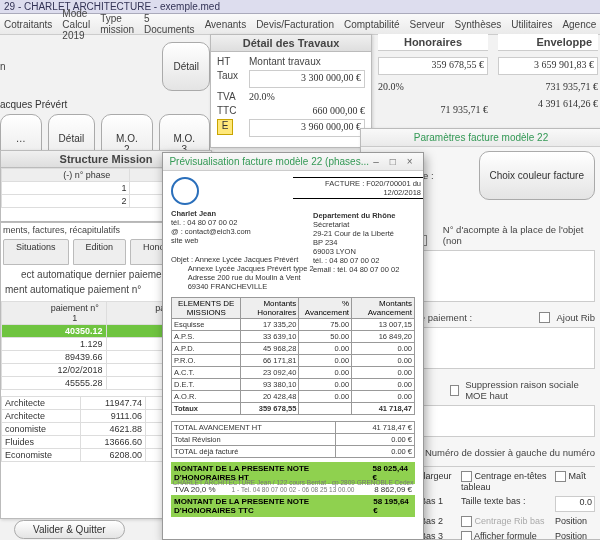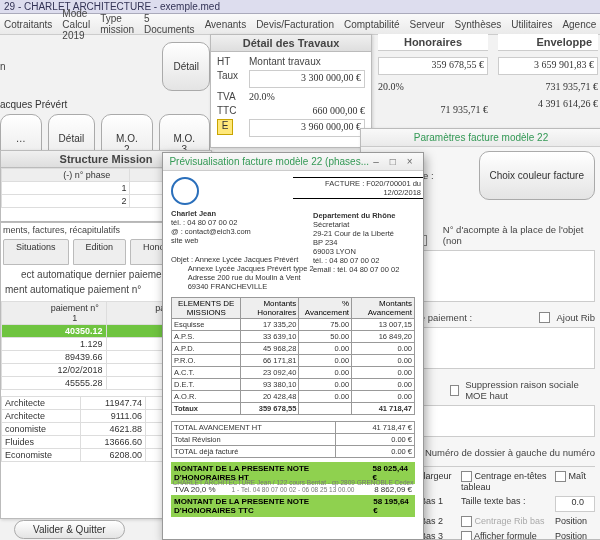--- a/index.html
+++ b/index.html
@@ -227,21 +227,21 @@
       <span style="flex:1"></span>
       <span class="lbl">Numéro de dossier à gauche du numéro</span>
     </div>
     <div class="sep" style="margin-top:8px"></div>
     <div style="display:grid;grid-template-columns:1fr 1fr 40px;gap:4px;margin-top:4px;font-size:9px;">
       <span><span class="check"></span> <span>Réduction largeur table.</span></span>
       <span><span class="check"></span> <span>Centrage en-têtes tableau</span></span>
       <span><span class="check"></span> <span>Maît</span></span>
       <span><span class="check"></span> <span>Centrage Bas 1</span></span>
       <span><span>Taille texte bas :</span></span>
-      <span class="fieldbox right" style="padding:0 10px">0.0</span>
+      <span class="fieldbox right" style="padding:0 2px">0.0</span>
       <span><span class="check"></span> <span>Centrage Bas 2</span></span>
       <span style="color:#aaa"><span class="check"></span> <span>Centrage Rib bas</span></span>
       <span>Position</span>
       <span><span class="check"></span> <span>Centrage Bas 3</span></span>
       <span><span class="check"></span> <span>Afficher formule révision</span></span>
       <span>Position</span>
       <span></span>
         <span></span>
       <span>Nb ligne</span>
     </div>

